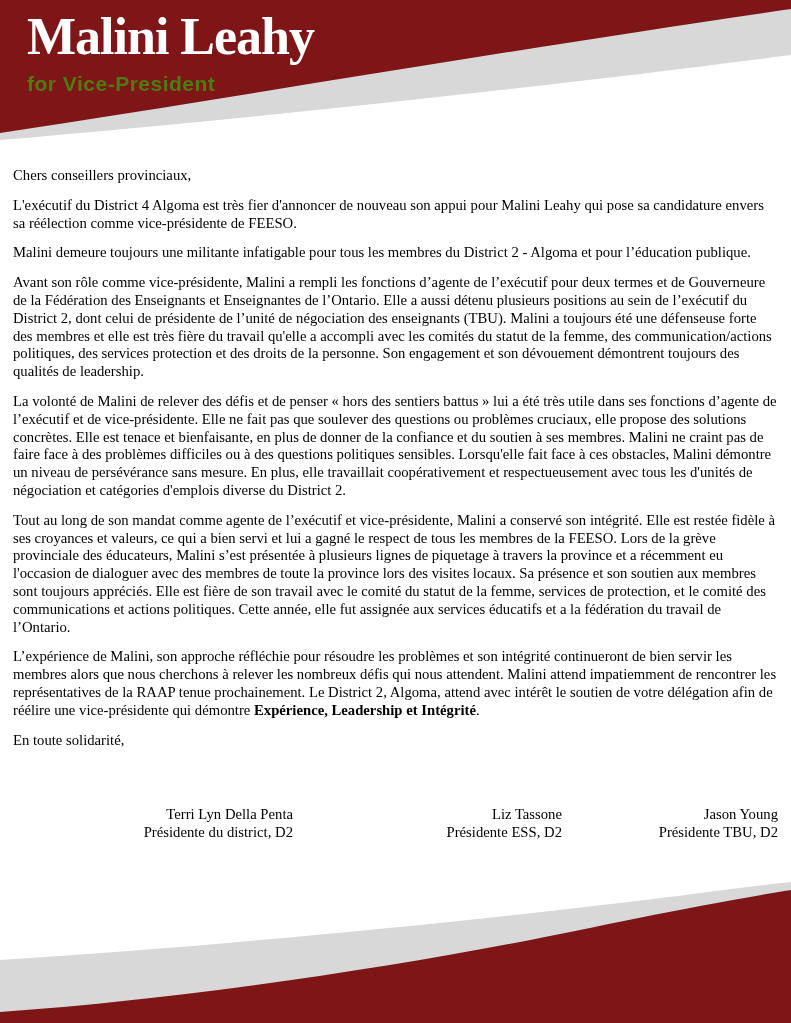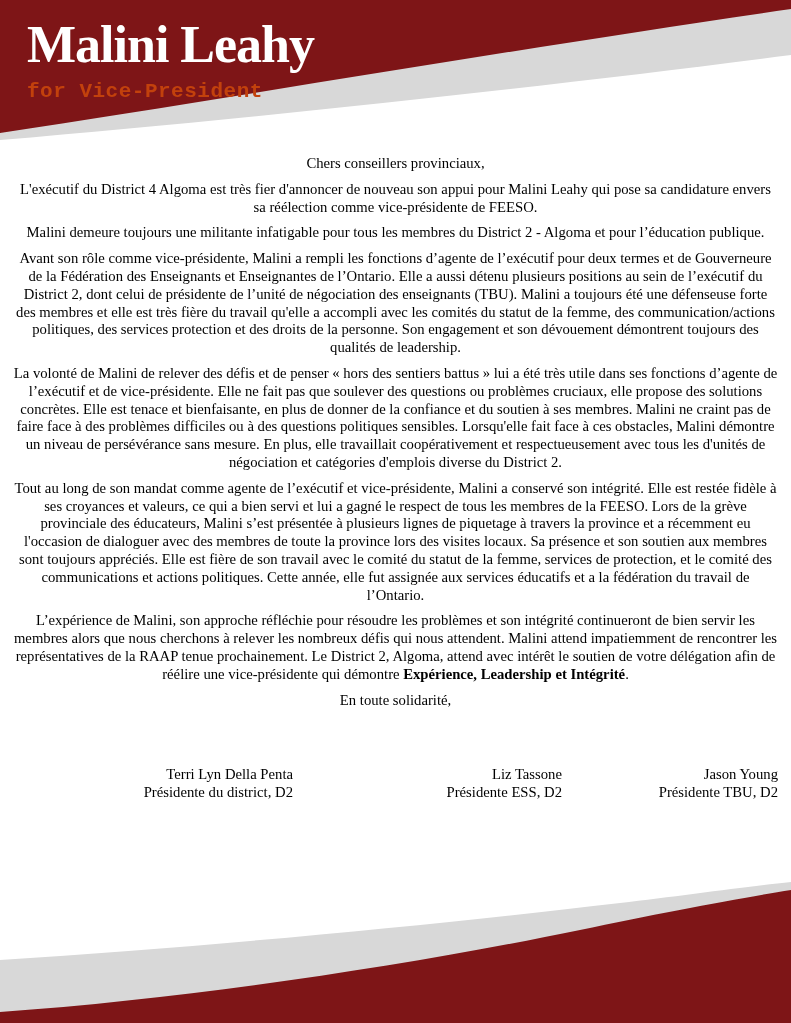--- a/index.html
+++ b/index.html
@@ -15,49 +15,49 @@
   .header-art, .footer-art {
     position: absolute;
     left: 0;
     display: block;
   }
   .header-art { top: 0; }
   .footer-art { bottom: 0; }
   .header-text {
     position: absolute;
     left: 27px;
-    top: 18px;
+    top: 10px;
     z-index: 2;
   }
   .title {
     font-family: "Liberation Serif", serif;
     font-weight: bold;
     font-size: 52px;
     line-height: 1.05;
     letter-spacing: -1px;
     color: #ffffff;
   }
   .subtitle {
     margin-top: 7px;
-    font-family: Liberation Mono, monospace;
+    font-family: Liberation Sans, sans-serif;
     font-weight: bold;
     font-size: 21px;
     letter-spacing: 0.5px;
-    color: #c2410c;
+    color: #4d7c0f;
   }
   .letter-body {
     position: absolute;
     left: 13px;
     right: 13px;
     top: 155px;
     font-size: 14.7px;
     line-height: 17.8px;
     z-index: 1;
   }
-  .letter-body p { margin: 0 0 8px 0; text-align: center; }
+  .letter-body p { margin: 12px 0 8px 0; }
   .letter-body strong { font-weight: bold; }
   .sig-grid {
     display: grid;
     grid-template-columns: 280px 269px 1fr;
   }
   .sig-row-1 { margin-top: 57px; text-align: right; }
   .sig-row-2 { margin-top: 50px; }
   .sig-name, .sig-title { display: block; }
   .sig-col-3 { grid-column: 3; }
 </style>

